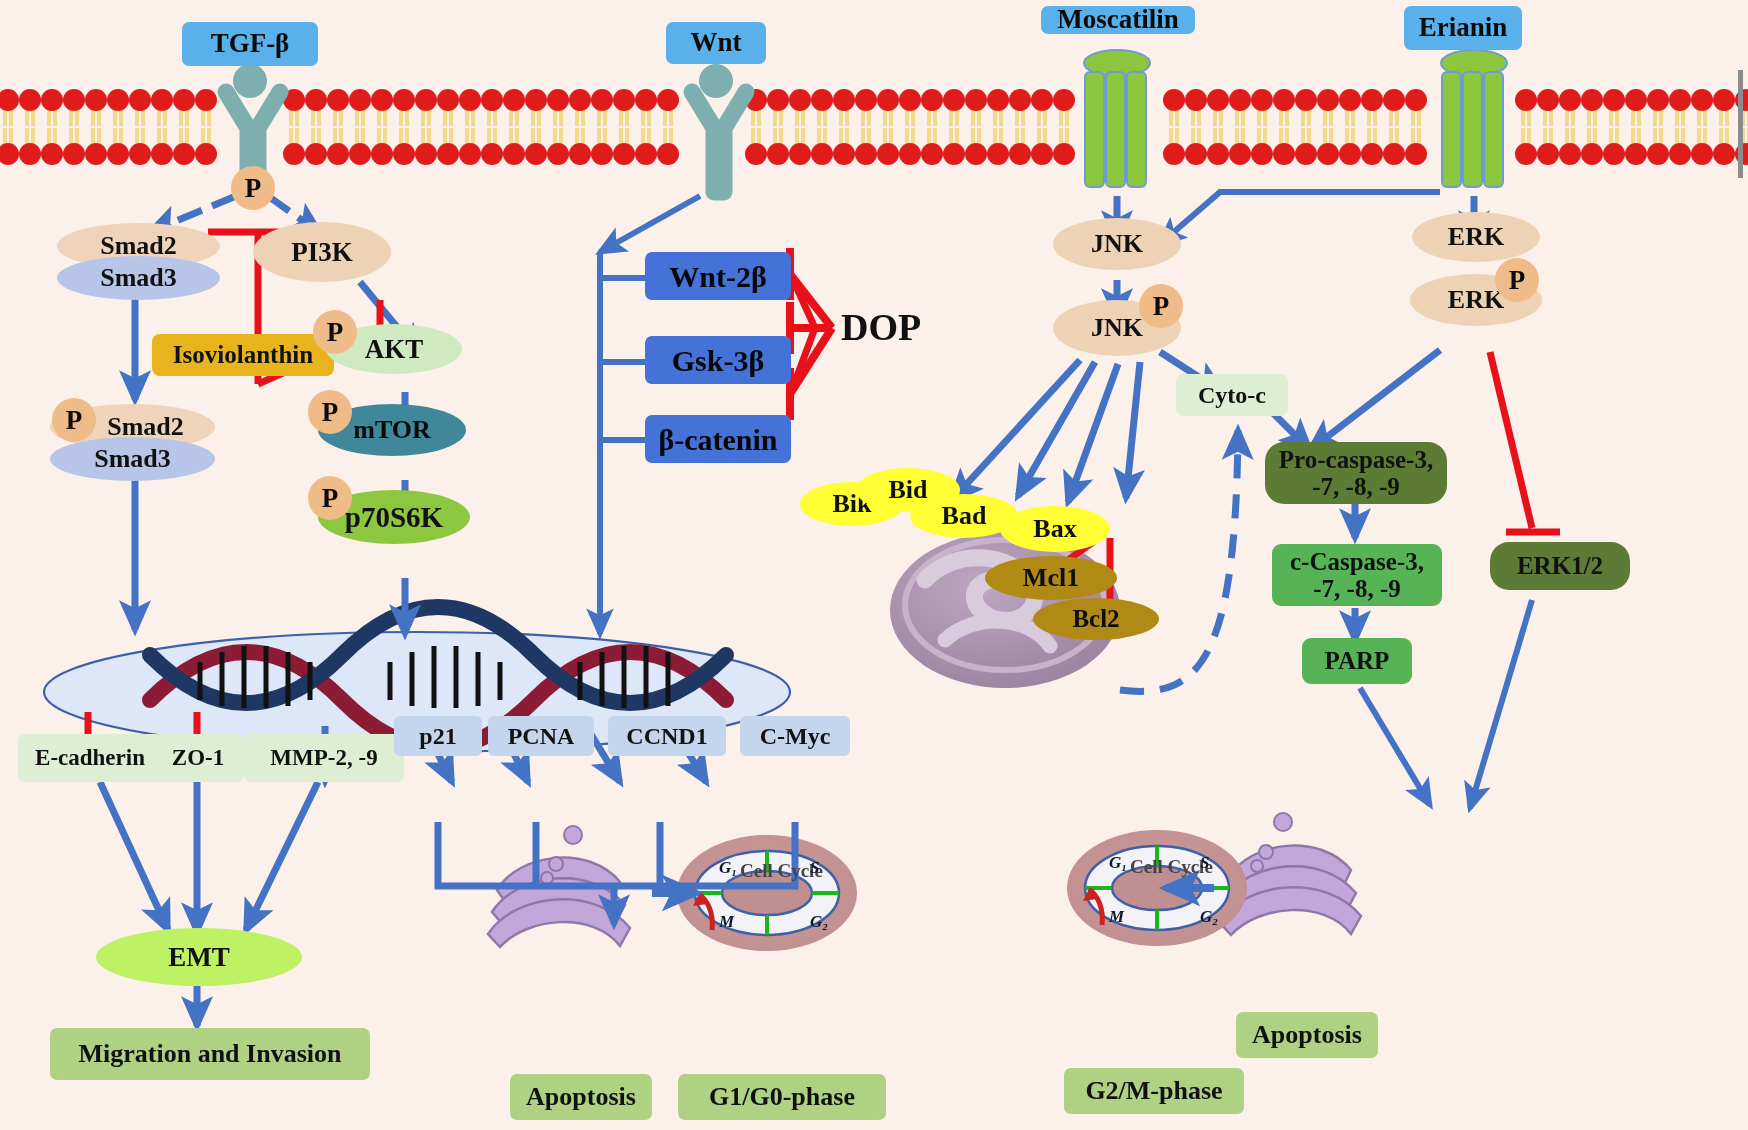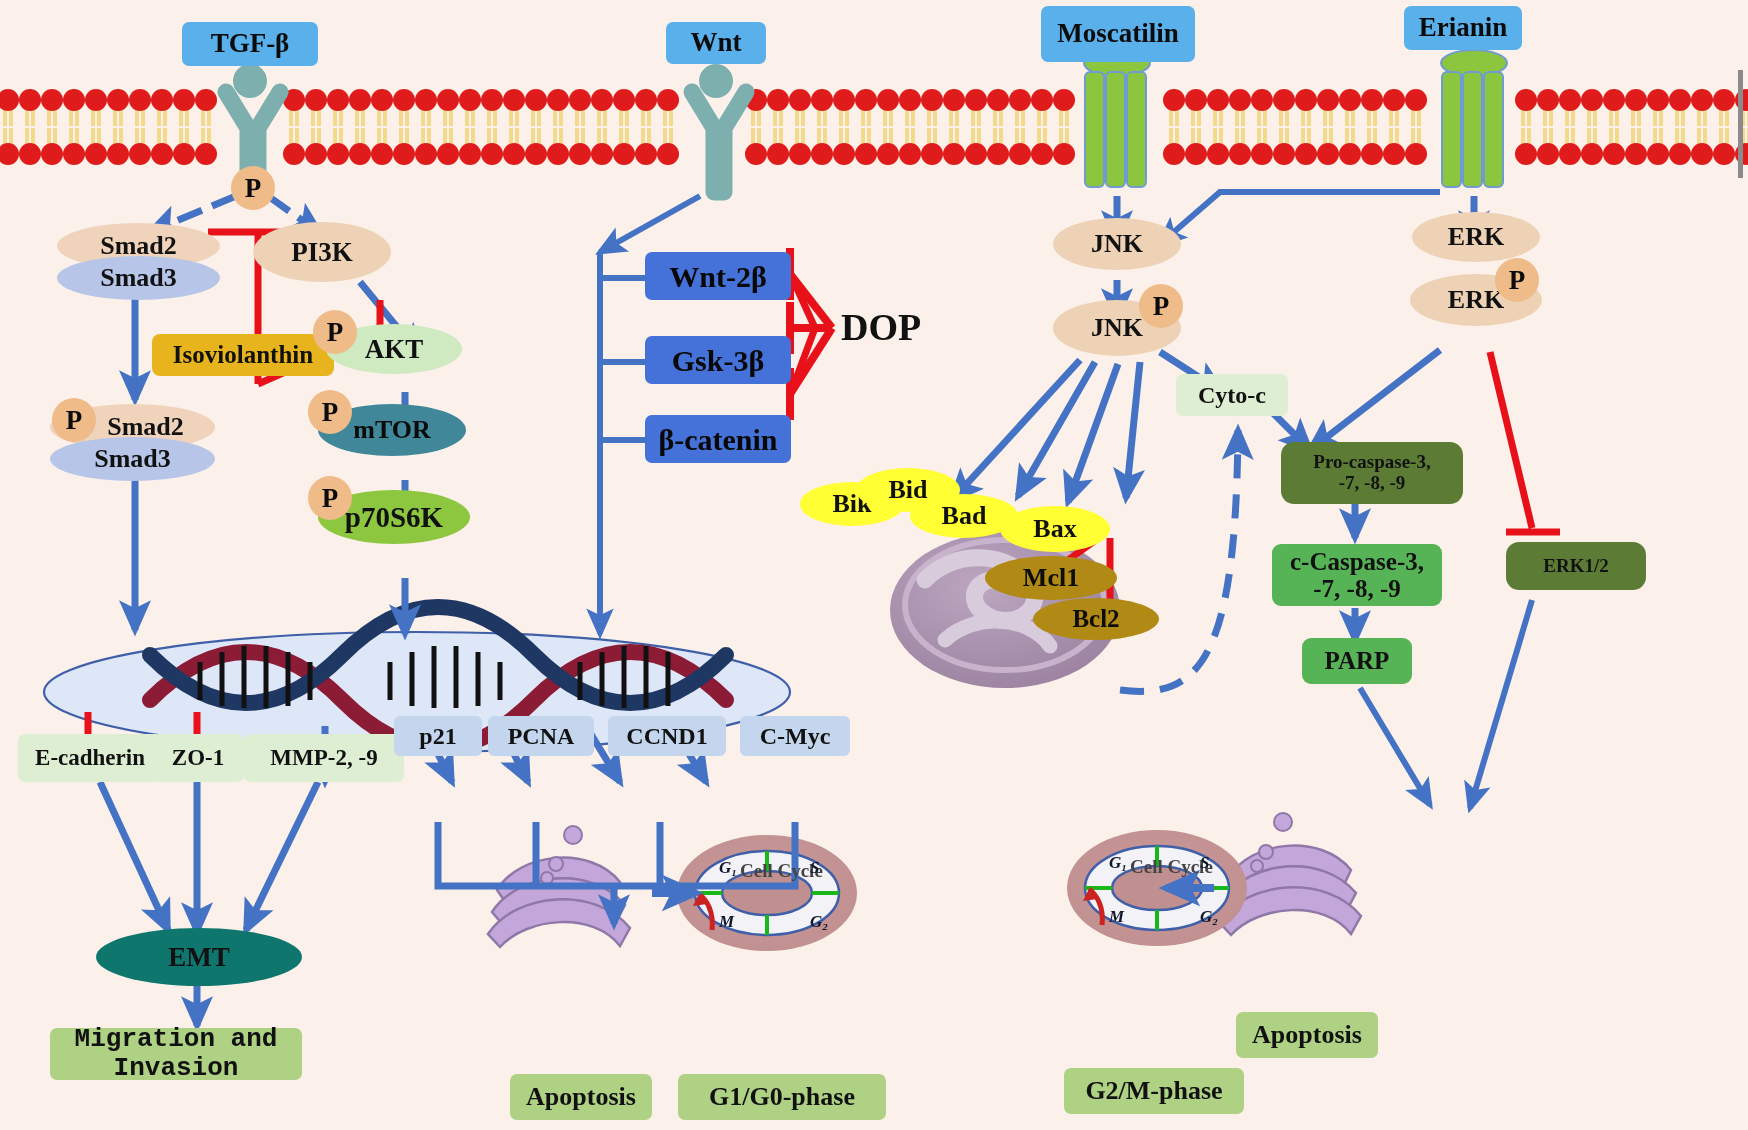--- a/index.html
+++ b/index.html
@@ -13,36 +13,36 @@
   .ligand{background:#59b0ea;border-radius:7px;font-size:27px;color:#0c0c0c;}
   
   .wntbox{background:#4472d8;border-radius:7px;font-size:30px;color:#080808;}
   
   .geneblue{background:#c3d6ee;border-radius:6px;font-size:24px;}
   
   .palegreen{background:#ddeed3;border-radius:7px;font-size:24px;}
   
   .midgreen{background:#56b356;border-radius:9px;font-size:25px;}
   
-  .darkgreen{background:#5c7c35;border-radius:13px;font-size:19px;margin-left:16px;}
+  .darkgreen{background:#5c7c35;border-radius:19px;font-size:25px;}
   
   .outgreen{background:#aed184;border-radius:7px;font-size:26px;}
   
   .gold{background:#e8b41e;border-radius:8px;font-size:25px;}
 
   
   .ell{position:absolute;display:flex;align-items:center;justify-content:center;border-radius:50%;
        font-weight:bold;color:#111;z-index:5;text-align:center;}
   .ell-tan{background:#f0d3bb;}
   .ell-tan2{background:#eed2b6;}
   .ell-blue{background:#b7c6e8;}
   .ell-greenlt{background:#cfe9c0;}
   .ell-teal{background:#3f8799;color:#0b0b0b;}
   .ell-lime{background:#8dc63f;}
-  .ell-emt{background:#0f766e;text-align:center;}
+  .ell-emt{background:#bef264;text-align:center;}
   .ell-yellow{background:#ffff33;}
   .ell-gold2{background:#b08a14;}
 
   .pbadge{position:absolute;width:44px;height:44px;border-radius:50%;background:#efbb88;
           display:flex;align-items:center;justify-content:center;font-weight:bold;font-size:27px;
           color:#0b0b0b;z-index:7;}
 
   .dop{position:absolute;font-size:38px;font-weight:bold;color:#111;z-index:6;}
 
   .cc-label{position:absolute;font-style:italic;font-weight:bold;color:#0f172a;z-index:6;}
@@ -705,21 +705,21 @@
         <path d="M790,368 L790,420"></path>
       </g>
   </svg>
 
   <div class="node ligand" style="left:182px;top:22px;width:136px;height:44px;">
     <span>TGF-β</span>
   </div>
   <div class="node ligand" style="left:666px;top:22px;width:100px;height:42px;">
     <span>Wnt</span>
   </div>
-  <div class="node ligand" style="left:1041px;top:6px;width:154px;height:56px;">
+  <div class="node ligand" style="left:1041px;top:6px;width:154px;height:28px;">
     <span>Moscatilin</span>
   </div>
   <div class="node ligand" style="left:1404px;top:6px;width:118px;height:44px;">
     <span>Erianin</span>
   </div>
 
   <div class="pbadge" style="left:231px;top:166px;">
     <span>P</span>
   </div>
 
@@ -859,21 +859,21 @@
   <div class="node geneblue" style="left:608px;top:716px;width:118px;height:40px;">
     <span>CCND1</span>
   </div>
   <div class="node geneblue" style="left:740px;top:716px;width:110px;height:40px;">
     <span>C-Myc</span>
   </div>
 
   <div class="ell ell-emt" style="left:96px;top:928px;width:206px;height:58px;font-size:27px;">
     <span>EMT</span>
   </div>
-  <div class="node outgreen" style="left:50px;top:1028px;width:252px;height:52px;font-family:Liberation Mono, monospace;">
+  <div class="node outgreen" style="left:50px;top:1028px;width:320px;height:52px;">
     <span>Migration and Invasion</span>
   </div>
 
   <div class="node outgreen" style="left:510px;top:1074px;width:142px;height:46px;">
     <span>Apoptosis</span>
   </div>
   <div class="node outgreen" style="left:678px;top:1074px;width:208px;height:46px;">
     <span>G1/G0-phase</span>
   </div>
   <div class="node outgreen" style="left:1064px;top:1068px;width:180px;height:46px;">

